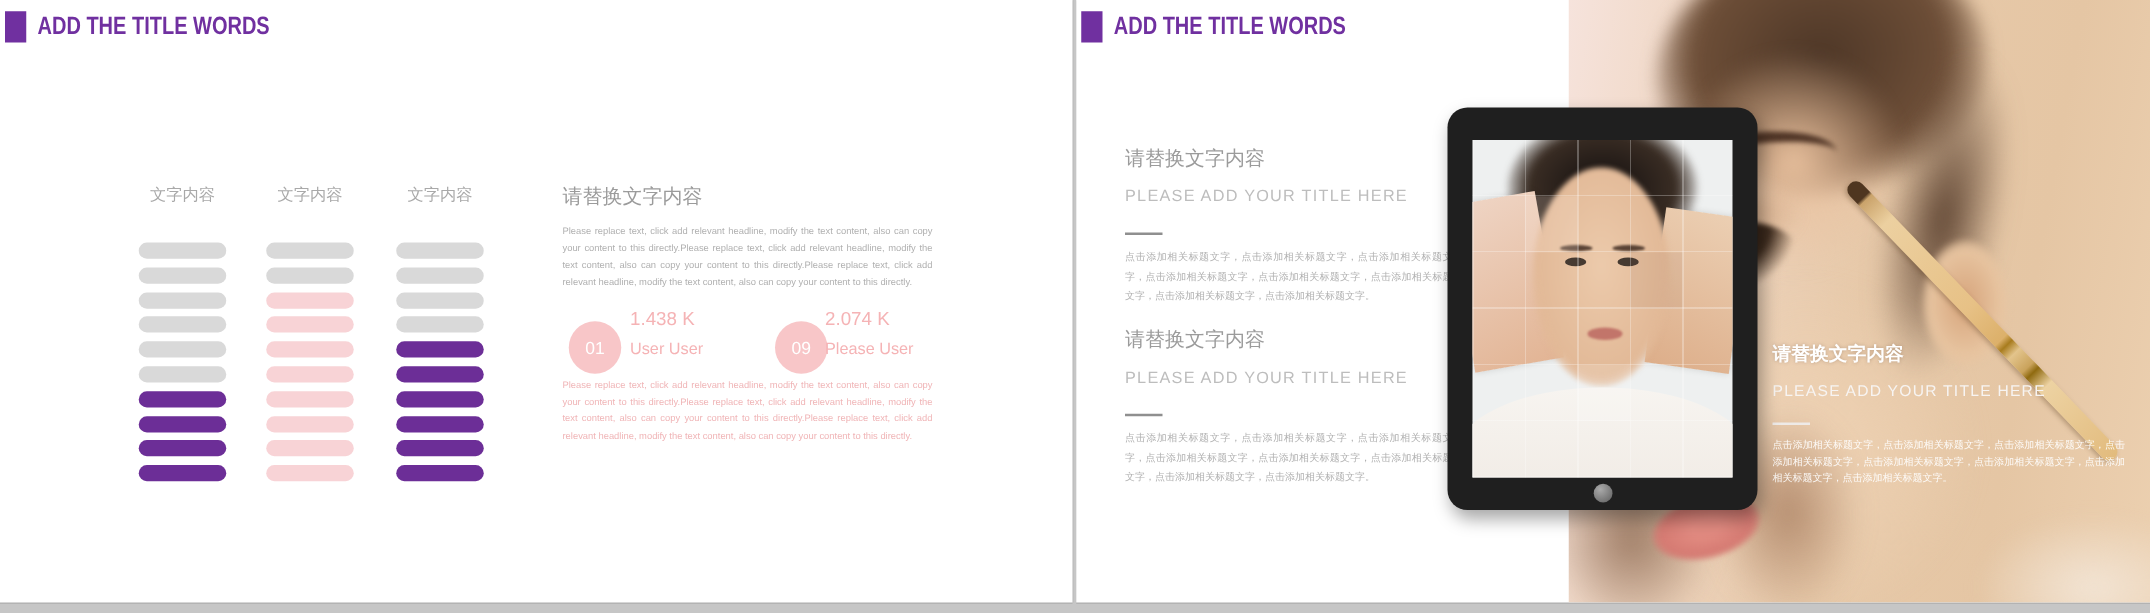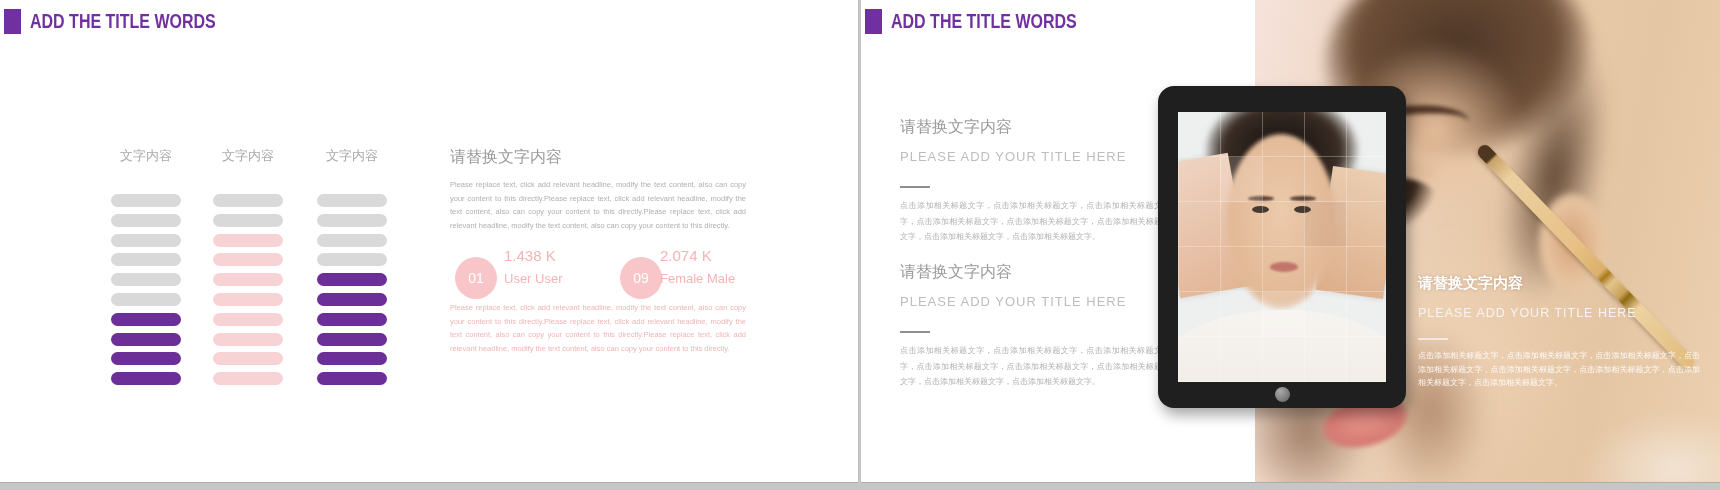--- a/index.html
+++ b/index.html
@@ -187,21 +187,21 @@
     <div class="stat-circle" id="stat1-circle">
       <span>01</span>
     </div>
     <div class="stat-value" id="stat1-value">1.438 K</div>
     <div class="stat-label" id="stat1-label">User User</div>
 
     <div class="stat-circle" id="stat2-circle">
       <span>09</span>
     </div>
     <div class="stat-value" id="stat2-value">2.074 K</div>
-    <div class="stat-label" id="stat2-label">Female Male</div>
+    <div class="stat-label" id="stat2-label">Please User</div>
 
     <div class="l-para l-para-bottom">Please replace text, click add relevant headline, modify the text content, also can copy your content to this directly.Please replace text, click add relevant headline, modify the text content, also can copy your content to this directly.Please replace text, click add relevant headline, modify the text content, also can copy your content to this directly.</div>
   </div>
 
   <div class="slide" id="slide-right">
 
     <div class="title-block">
       <div class="title-square"></div>
       <div class="title-text">ADD THE TITLE WORDS</div>
     </div>

